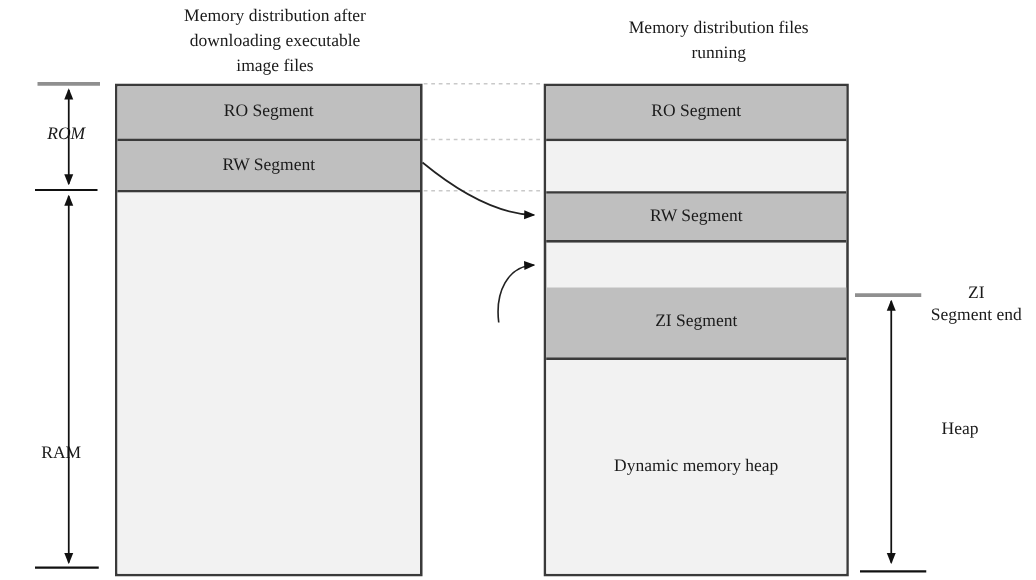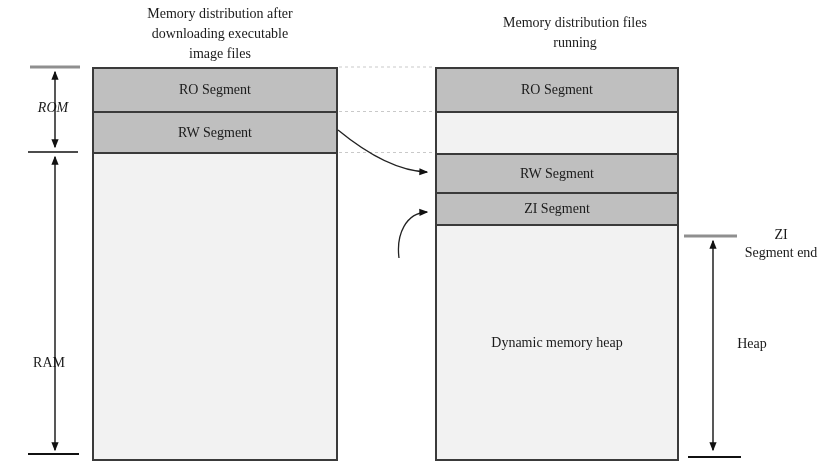--- a/index.html
+++ b/index.html
@@ -52,33 +52,33 @@
   <div class="membox" style="left:435px; top:67px; width:244px; height:394px;">
     <div class="seg dark divided" style="height:44px;">
       <span>RO Segment</span>
     </div>
     <div class="seg light divided" style="height:42px;">
       <span></span>
     </div>
     <div class="seg dark divided" style="height:39px;">
       <span>RW Segment</span>
     </div>
-    <div class="seg dark divided" style="height:32px;">
+    <div class="seg dark divided" style="height:58px;margin-top:36px;">
       <span>ZI Segment</span>
     </div>
     <div class="seg light grow">
       <span>Dynamic memory heap</span>
     </div>
   </div>
 
   <div class="abs side-label" style="left:27px; top:99px; width:52px;font-style:italic;">ROM</div>
   <div class="abs side-label" style="left:23px; top:315px; width:52px;margin-top:39px;">RAM</div>
   <div class="abs side-label" style="left:731px; top:226px; width:100px;">ZI
 Segment end</div>
-  <div class="abs side-label" style="left:716px; top:335px; width:72px;">Heap</div>
+  <div class="abs side-label" style="left:732px; top:335px; width:72px;">Heap</div>
 
   <svg class="overlay" width="829" height="464" viewBox="0 0 829 464">
     <defs>
       <marker id="ah" viewBox="0 0 10 8" markerWidth="9" markerHeight="8" refX="8.5" refY="4" orient="auto-start-reverse" markerUnits="userSpaceOnUse">
         <path d="M0,0 L10,4 L0,8 z" fill="#111111"></path>
       </marker>
     </defs>
 
     <line x1="339" y1="67" x2="433" y2="67" stroke="#c9c9c9" stroke-width="1.2" stroke-dasharray="3,3"></line>
     <line x1="339" y1="111.5" x2="433" y2="111.5" stroke="#c9c9c9" stroke-width="1.2" stroke-dasharray="3,3"></line>

